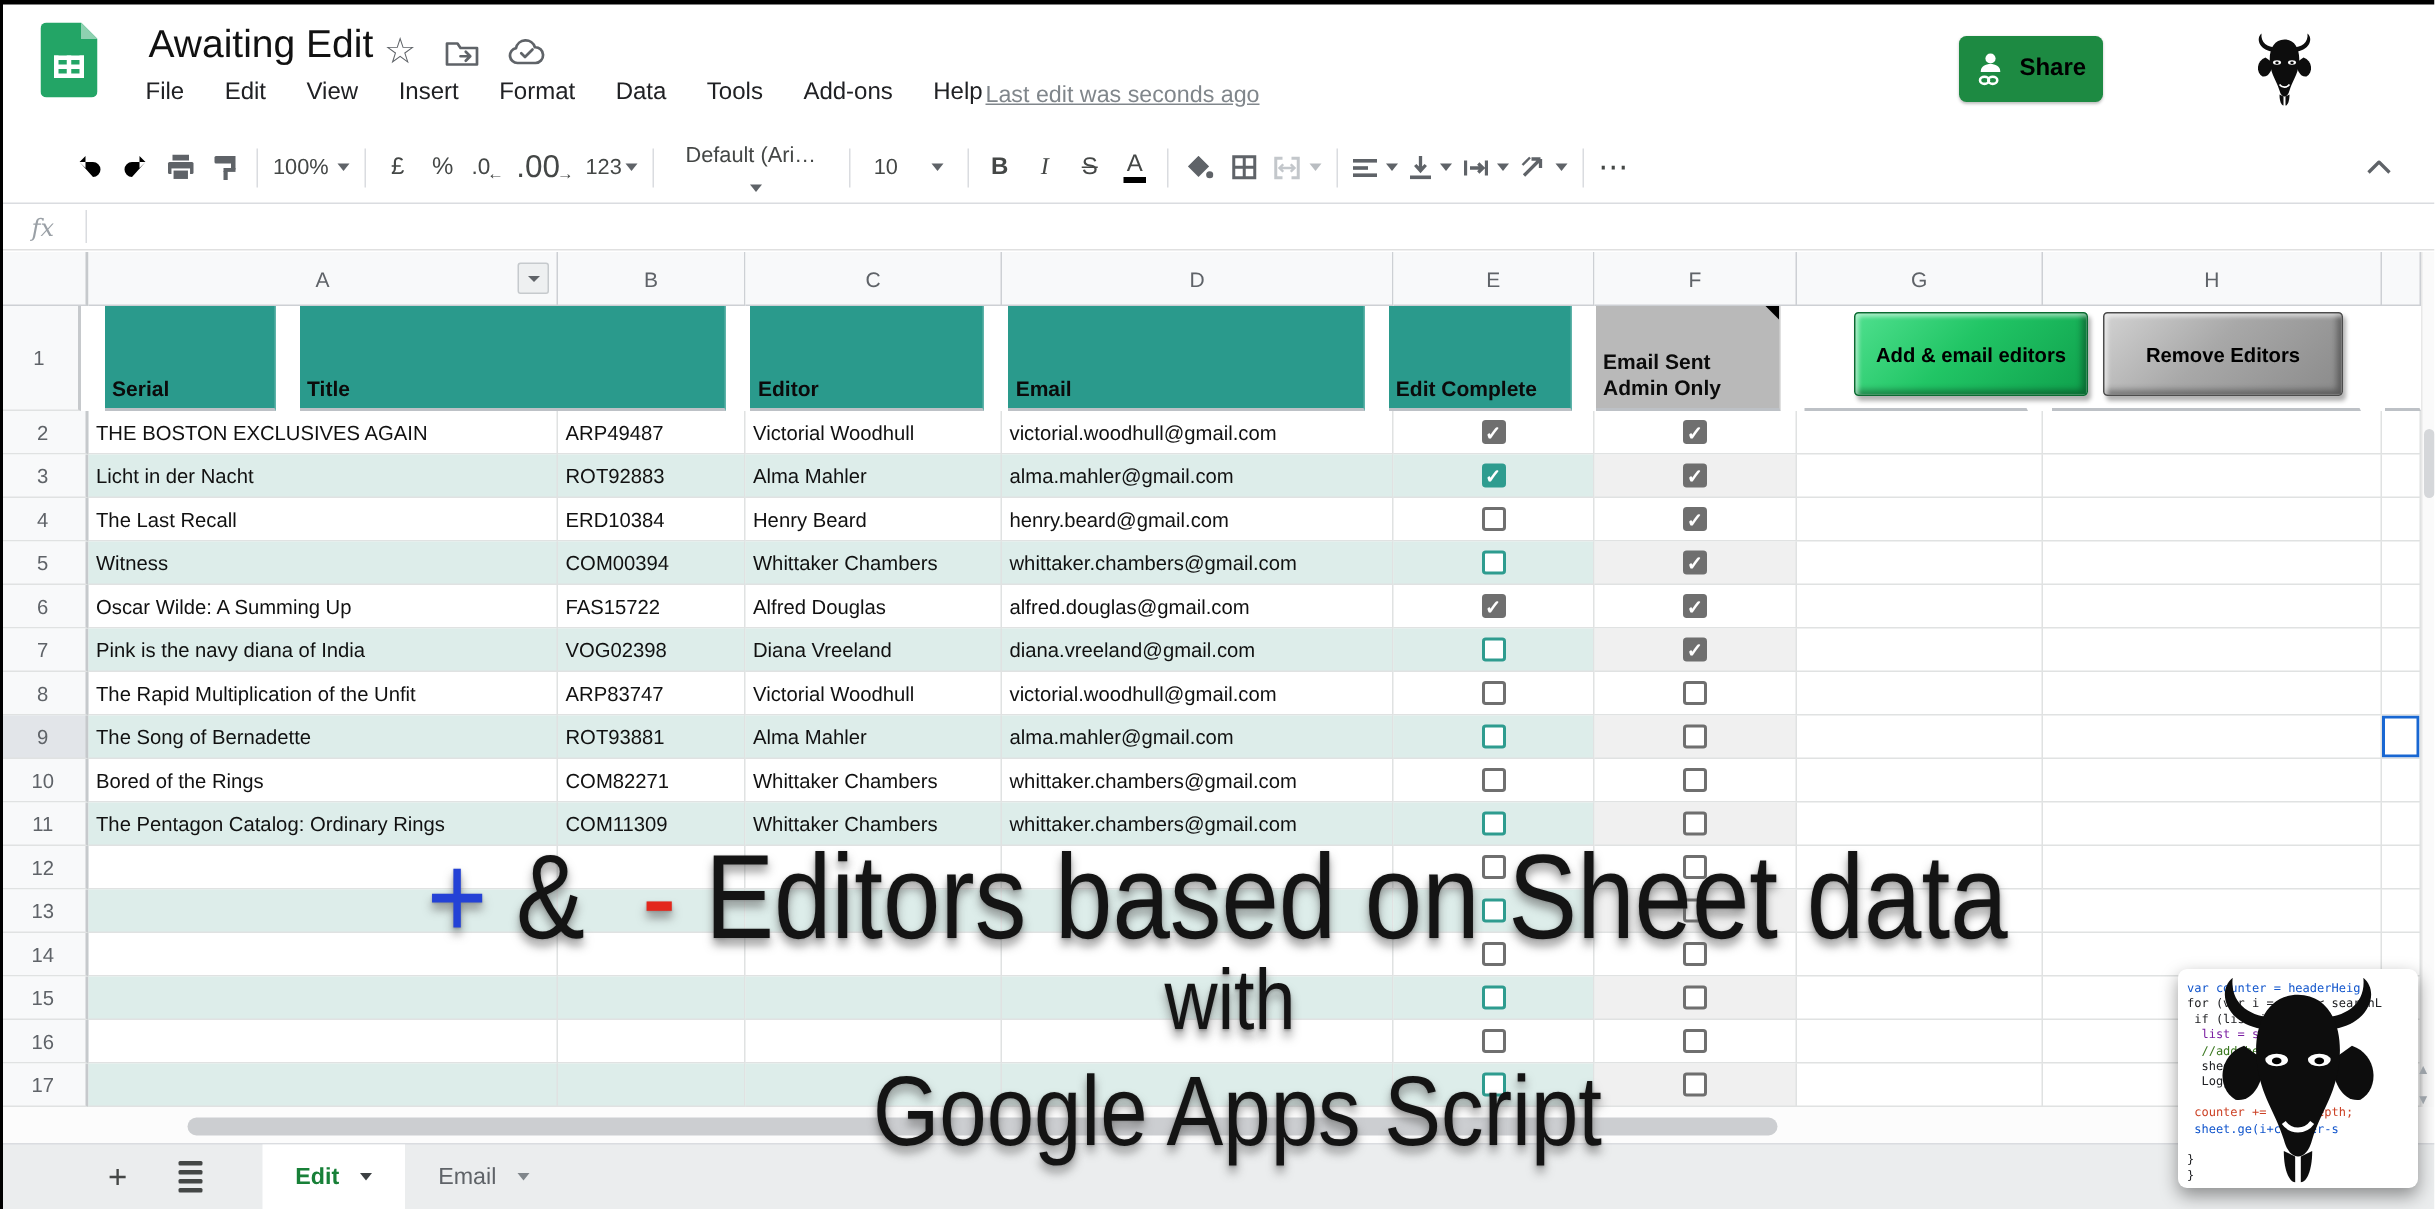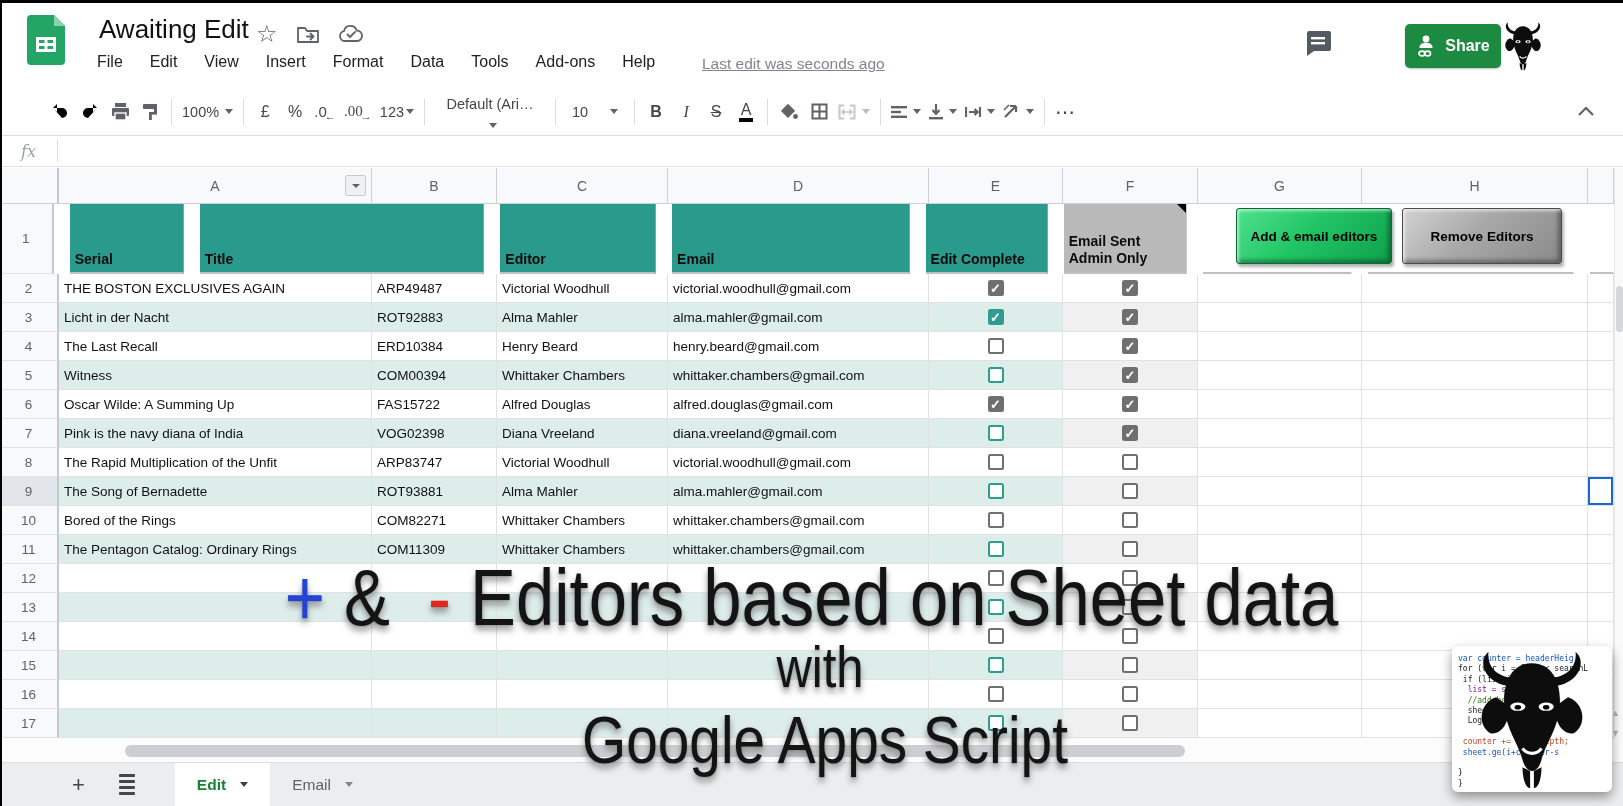--- a/index.html
+++ b/index.html
@@ -12,24 +12,24 @@
   #edge-top { left:0; top:0; width:1623px; height:3px; background:#000; z-index:99; }
   #edge-left { left:0; top:0; width:2px; height:806px; background:#000; z-index:99; }
 
   
   #titlebar { left:0; top:3px; width:1623px; height:85px; background:#fff; }
   #logo { left:27px; top:12px; }
   #doc-title { left:99px; top:11px; font-size:26px; color:#111; }
   #title-icons { left:256px; top:17px; display:flex; gap:18px; align-items:center; color:#5f6368; }
   #menubar { left:97px; top:50px; display:flex; gap:27px; font-size:16px; color:#202124; }
   #menubar span { cursor:default; }
-  #last-edit { left:702px; top:52px; font-size:15.5px; color:#80868b; text-decoration:underline; }
+  #last-edit { left:657px; top:52px; font-size:15.5px; color:#80868b; text-decoration:underline; }
   #comment-btn { left:1303px; top:25px; }
-  #share-btn { left:1405px; top:21px; width:96px; height:44px; background:#1d8a42; border-radius:5px;
-    display:flex; align-items:center; justify-content:center; gap:9px; color:#ffffff;
+  #share-btn { left:1306px; top:21px; width:96px; height:44px; background:#1d8a42; border-radius:5px;
+    display:flex; align-items:center; justify-content:center; gap:9px; color:#000000;
     font-size:16px; font-weight:bold; box-shadow:0 1px 2px rgba(0,0,0,.25); }
   #avatar { left:1499px; top:18px; width:48px; height:50px; display:flex; align-items:center; justify-content:center; }
 
   
   #toolbar { left:0; top:88px; width:1623px; height:48px; background:#fff;
     border-bottom:1px solid #dadce0; display:flex; align-items:center; color:#444746; }
   .tb-btn { display:flex; align-items:center; justify-content:center; height:32px; min-width:30px;
     padding:0 4px; border-radius:4px; color:#444746; font-size:14px; }
   .tb-sep { width:1px; height:26px; background:#dadce0; margin:0 6px; }
   .tb-txt { font-size:14.5px; color:#444746; }
@@ -254,21 +254,21 @@
         <span class="tb-txt" style="font-size:16px;">£</span>
       </span>
     <span class="tb-btn">
         <span class="tb-txt" style="font-size:16px;">%</span>
       </span>
     <span class="tb-btn">
         <span class="tb-txt" style="font-size:15px;">.0</span>
         <span style="font-size:11px;margin:8px 0 0 -2px;">←</span>
       </span>
     <span class="tb-btn">
-        <span class="tb-txt" style="font-size:15px;font-family:Liberation Serif, serif;">.00</span>
+        <span class="tb-txt" style="font-size:21px;">.00</span>
         <span style="font-size:11px;margin:8px 0 0 -2px;">→</span>
       </span>
     <span class="tb-btn">
         <span class="tb-txt">123</span>
         <span class="caret" style="margin-left:2px;"></span>
       </span>
     <span class="tb-sep"></span>
     <span class="tb-btn" style="width:118px; justify-content:space-between;flex-direction:column;">
         <span class="tb-txt">Default (Ari…</span>
         <span class="caret"></span>

